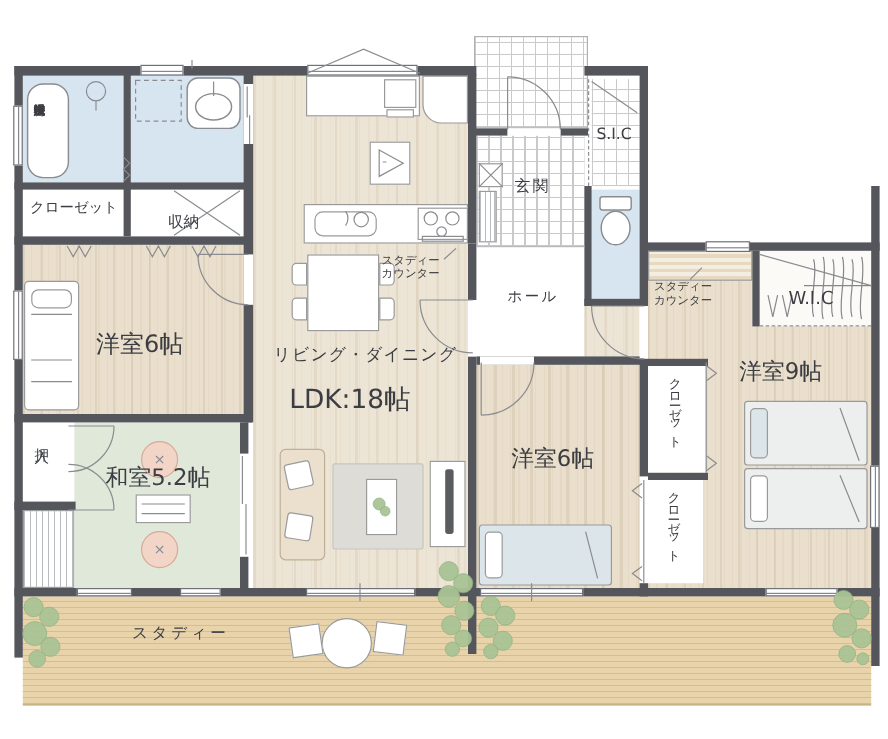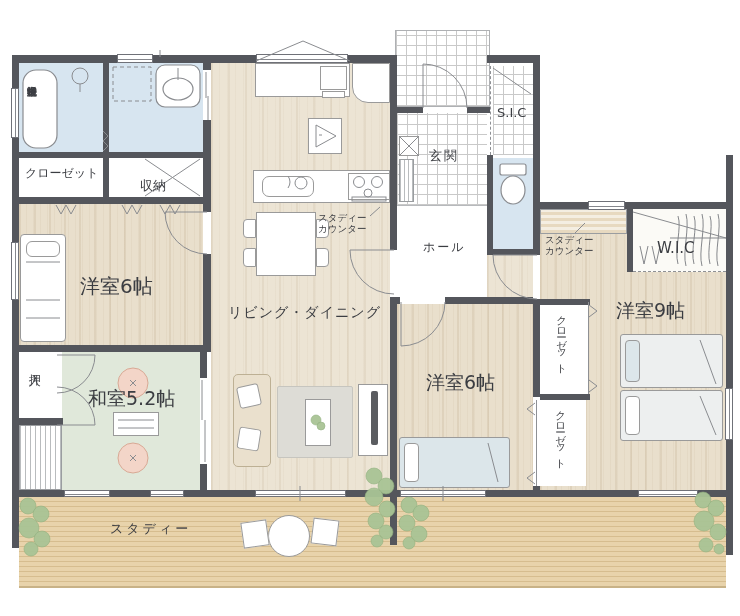--- a/index.html
+++ b/index.html
@@ -314,21 +314,22 @@
 
     <path class="ln" d="M300,486 L300,501 M443,486 L443,501 M160,57 L160,50"></path>
   </svg>
 
   <div class="abs vlabel" style="left:26px;top:78px;height:62px;font-size:10px;">浴室乾燥暖房機</div>
   <div class="abs label" style="left:25px;top:167px;font-size:12px;">クローゼット</div>
   <div class="abs label" style="left:140px;top:179px;font-size:13px;">収納</div>
   <div class="abs label" style="left:80px;top:275px;font-size:20px;">洋室6帖</div>
   <div class="abs vlabel" style="left:27px;top:364px;height:46px;font-size:12px;">押入</div>
   <div class="abs label" style="left:88px;top:388px;font-size:19px;">和室5.2帖</div>
-  <div class="abs label" style="left:228px;top:305px;font-size:14px;letter-spacing:1px;">リビング・ダイニング</div>
+  <div class="abs label" style="left:228px;top:289px;font-size:14px;letter-spacing:1px;">リビング・ダイニング</div>
+  <div class="abs label" style="left:241px;top:322px;font-size:22px;">LDK:18帖</div>
   <div class="abs label pre" style="left:318px;top:212px;font-size:9.5px;line-height:11px;">スタディー
 カウンター</div>
   <div class="abs label" style="left:429px;top:149px;font-size:13px;letter-spacing:2px;">玄関</div>
   <div class="abs label" style="left:423px;top:241px;font-size:12px;letter-spacing:2px;">ホール</div>
   <div class="abs label" style="left:497px;top:106px;font-size:13px;">S.I.C</div>
   <div class="abs label pre" style="left:545px;top:234px;font-size:9.5px;line-height:11px;">スタディー
 カウンター</div>
   <div class="abs label" style="left:657px;top:240px;font-size:15px;">W.I.C</div>
   <div class="abs label" style="left:426px;top:372px;font-size:19px;">洋室6帖</div>
   <div class="abs label" style="left:616px;top:300px;font-size:19px;">洋室9帖</div>

